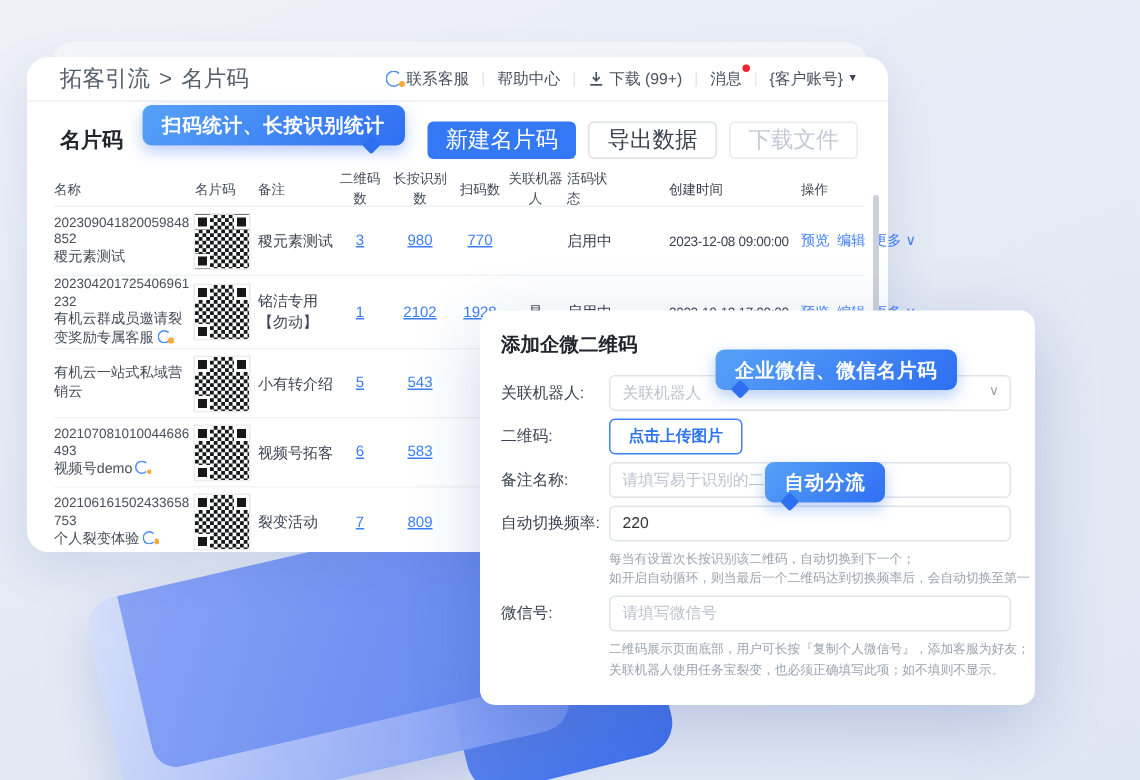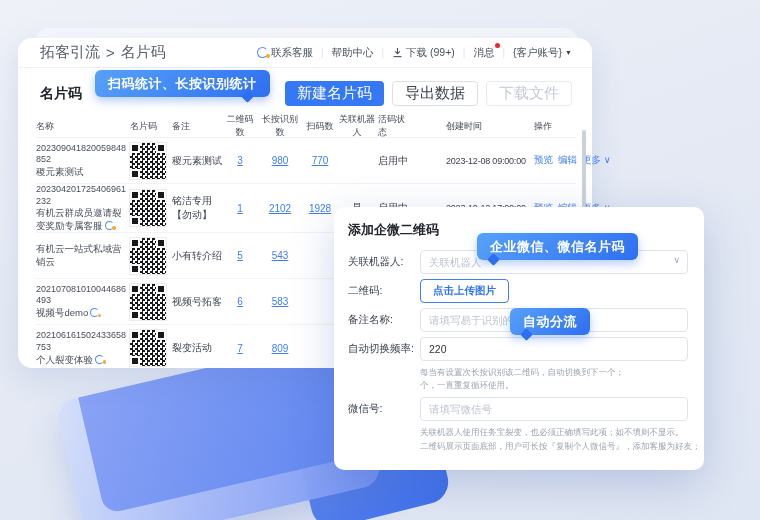--- a/index.html
+++ b/index.html
@@ -67,21 +67,21 @@
   .qrbox .f, .qrbox::before, .qrbox::after { content:""; position:absolute; width:10px; height:10px;
     background:#17181a; box-shadow:inset 0 0 0 2px #fff, inset 0 0 0 3.5px #17181a; }
   .qrbox::before { top:0; left:0; } .qrbox::after { top:0; right:0; } .qrbox .f { bottom:0; left:0; }
   a.numlink { color:#3d7ef5; text-decoration:underline; cursor:pointer; }
   .ops { display:flex; gap:5px; font-size:9.5px; white-space:nowrap; }
   .ops a { color:#3d7ef5; cursor:pointer; text-decoration:none; }
   .w-created { font-size:9px; letter-spacing:-0.2px; white-space:nowrap; color:#3c4350; }
   .scrollthumb { position:absolute; right:6px; top:92px; width:4px; height:82px; border-radius:2px;
     background:#ccd1d9; z-index:4; cursor:grab; }
   
-  .dialog { position:absolute; left:334px; top:207px; width:370px; height:263px; background:#fff;
+  .dialog { position:absolute; left:320px; top:207px; width:370px; height:263px; background:#fff;
     border-radius:10px; box-shadow:0 14px 44px rgba(60,90,170,.25); z-index:6; padding:14px 16px 12px 14px; }
   .dtitle { font-size:13px; font-weight:bold; color:#20252e; margin-bottom:11px; }
   .frow { display:flex; align-items:center; margin-top:5px; }
   .flabel { width:72px; flex:none; font-size:10.5px; color:#3a4350; }
   .fctl { flex:1; min-width:0; }
   .ibox { width:100%; height:24px; border:1px solid #dfe3ea; border-radius:4px; padding:0 8px;
     font-size:10.5px; color:#333; font-family:inherit; outline:none; background:#fff; }
   .ibox::placeholder { color:#bcc3cf; }
   .selwrap { position:relative; }
   .selwrap .sel-chev { position:absolute; right:8px; top:5px; font-size:9px; color:#9aa2ae; }
@@ -322,30 +322,30 @@
   </div>
 
   <div class="frow">
     <div class="flabel">自动切换频率:</div>
     <div class="fctl">
       <input class="ibox" value="220" style="">
     </div>
   </div>
   <div class="helptext">
     <div>每当有设置次长按识别该二维码，自动切换到下一个；</div>
-    <div>个，一直重复循环使用。</div>
+    <div>如开启自动循环，则当最后一个二维码达到切换频率后，会自动切换至第一</div>
   </div>
 
   <div class="frow">
     <div class="flabel">微信号:</div>
     <div class="fctl">
       <input class="ibox" placeholder="请填写微信号" style="">
     </div>
   </div>
   <div class="helptext">
+    <div>二维码展示页面底部，用户可长按『复制个人微信号』，添加客服为好友；</div>
     <div>关联机器人使用任务宝裂变，也必须正确填写此项；如不填则不显示。</div>
-    <div>二维码展示页面底部，用户可长按『复制个人微信号』，添加客服为好友；</div>
   </div>
 </div>
 
 <div class="callout co-1 tail-right">扫码统计、长按识别统计</div>
 <div class="callout co-2 tail-left">企业微信、微信名片码</div>
 <div class="callout co-3 tail-left">自动分流</div>
 
 </body></html>

